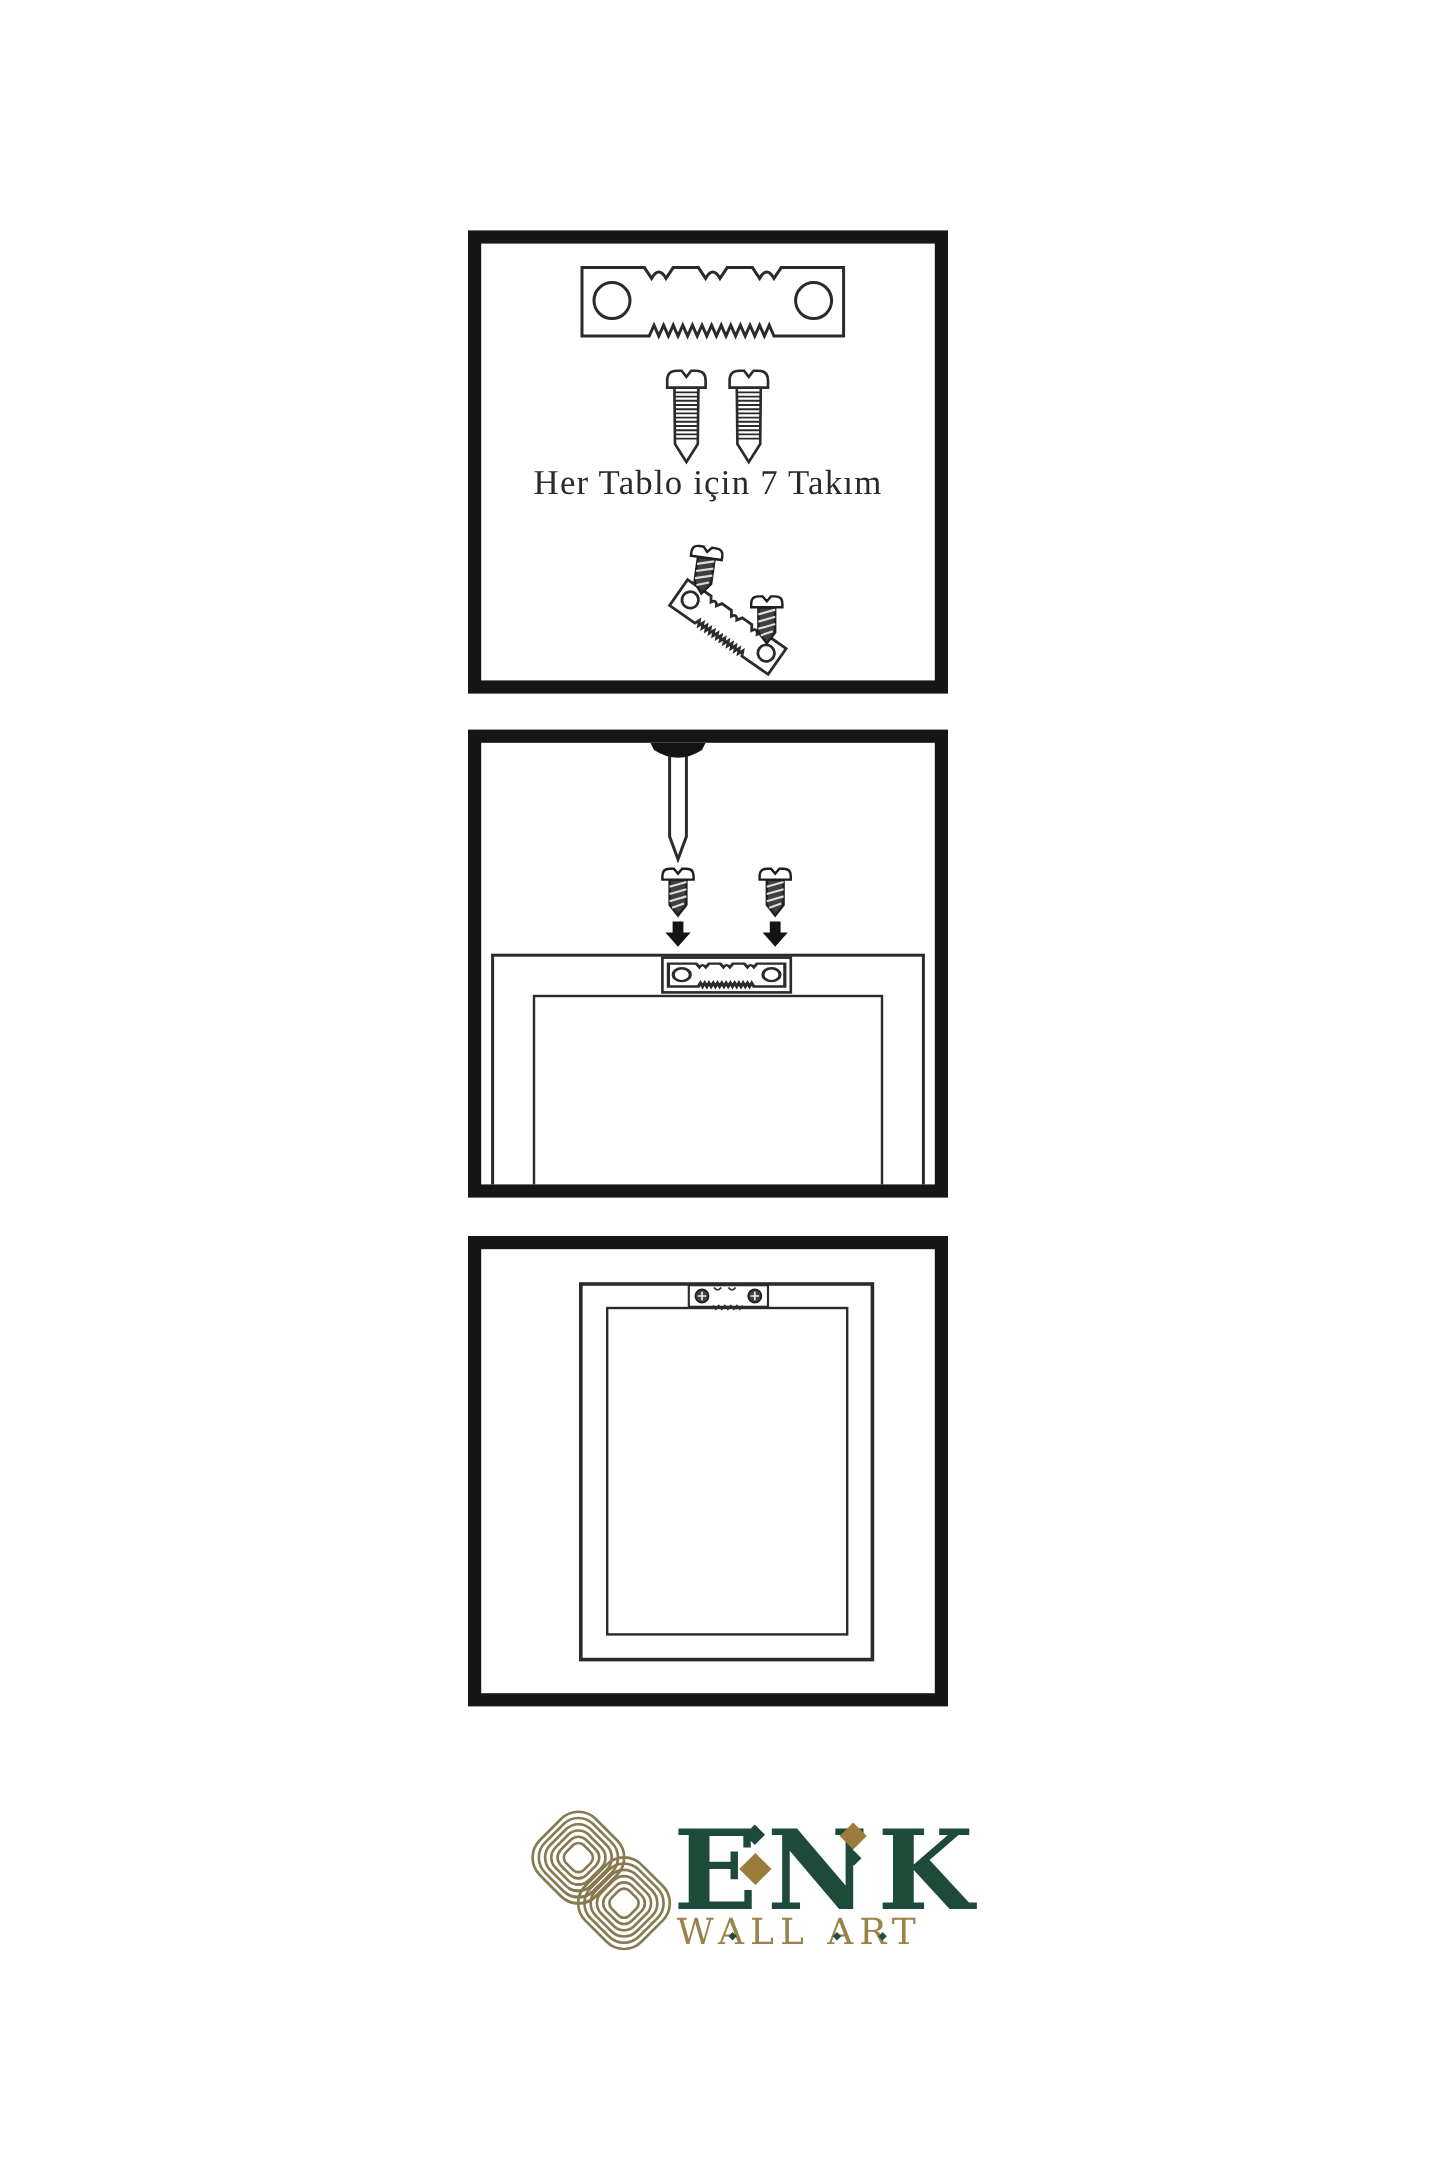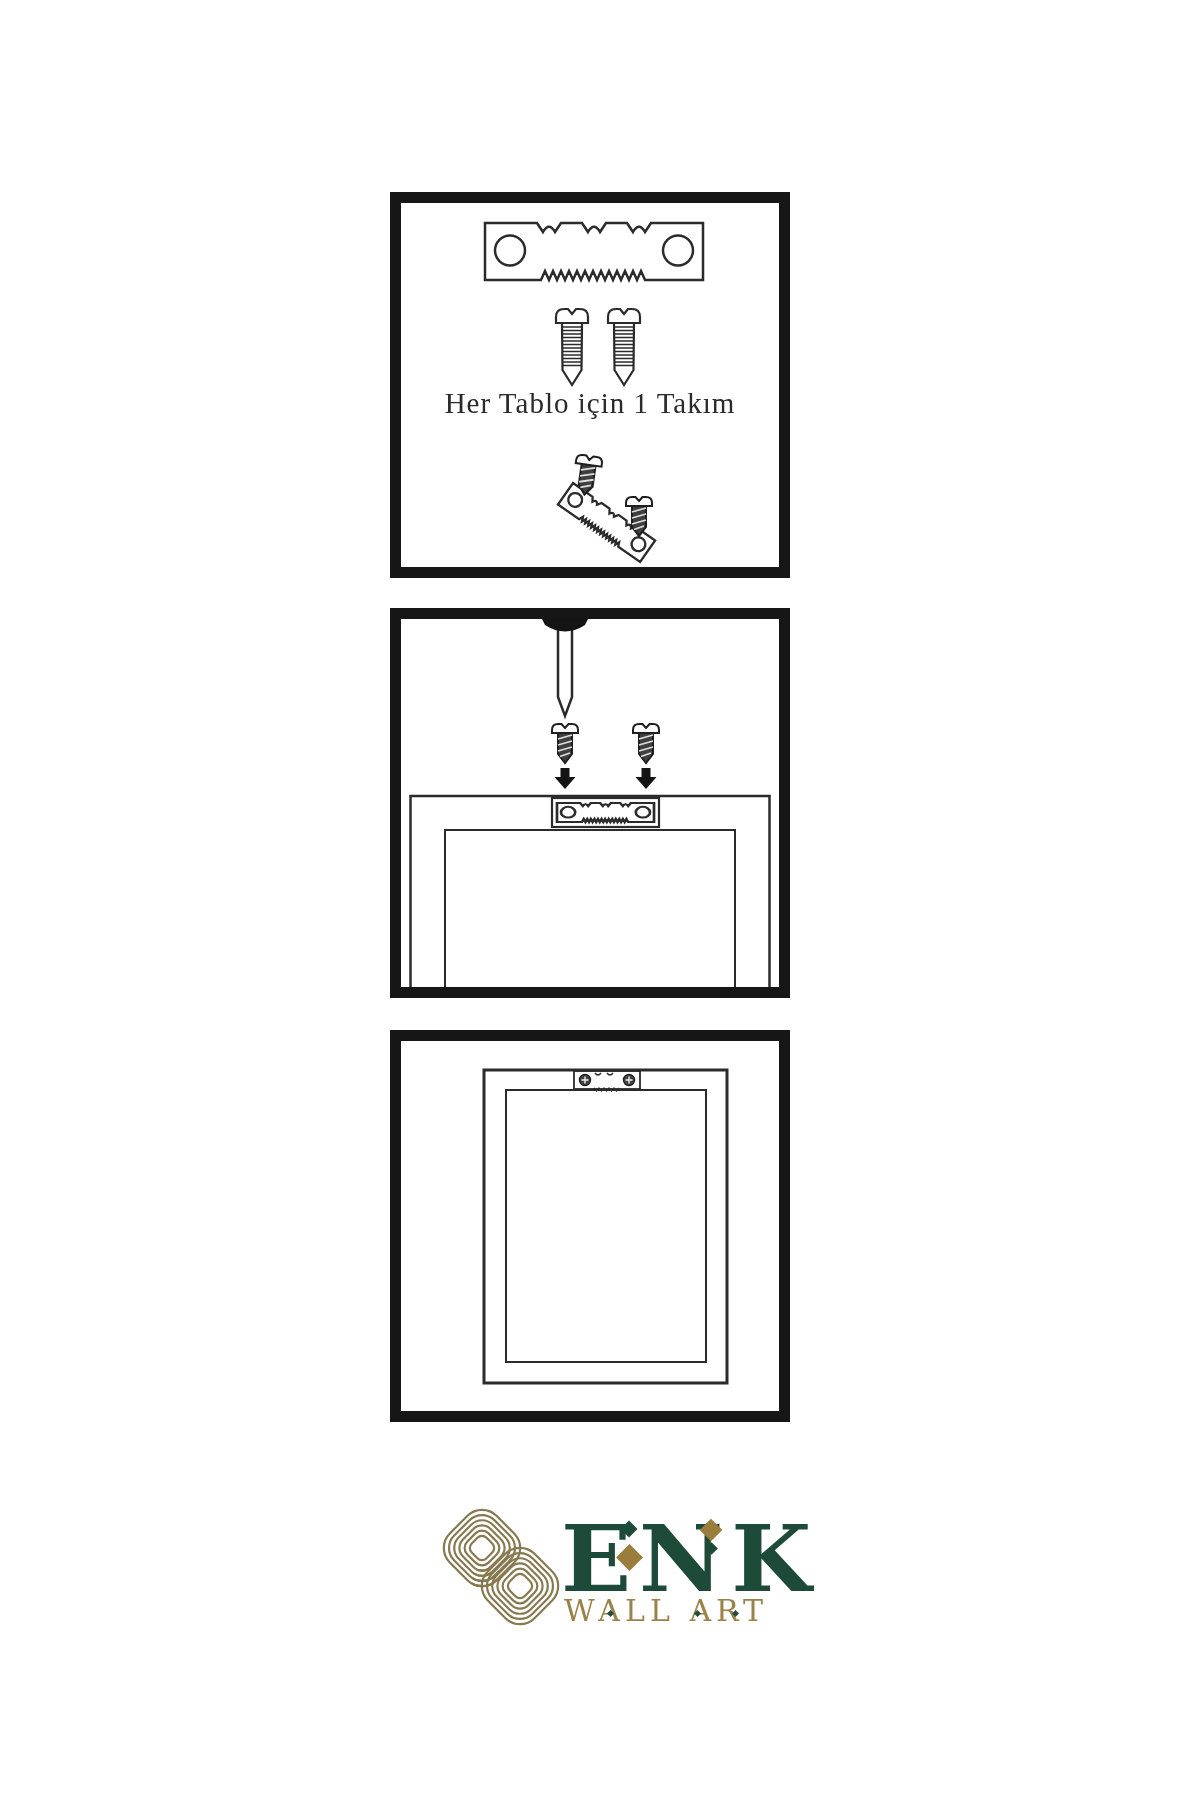--- a/index.html
+++ b/index.html
@@ -73,21 +73,21 @@
       </g>
       <g>
         <use href="#screw-outline" transform="translate(223,105)" class="line" stroke-width="2.2"></use>
       </g>
       <g>
         <use href="#hanger" transform="translate(172,280) rotate(35) scale(0.46)" class="line" stroke-width="5"></use>
         <use href="#screw-dark" transform="translate(189,252) rotate(8)"></use>
         <use href="#screw-dark" transform="translate(238,293)"></use>
       </g>
     </svg>
-    <div class="caption">Her Tablo için 1 Takım</div>
+    <div class="caption">Her Tablo için 7 Takım</div>
   </div>
 
   <div class="panel panel-2">
     <svg width="378" height="368" viewBox="0 0 378 368">
 
       <g>
         <rect x="9.5" y="177" width="359" height="220" fill="#ffffff" class="line" stroke-width="2.5"></rect>
         <rect x="44" y="211" width="290" height="190" fill="#ffffff" class="line" stroke-width="2"></rect>
       </g>
 

